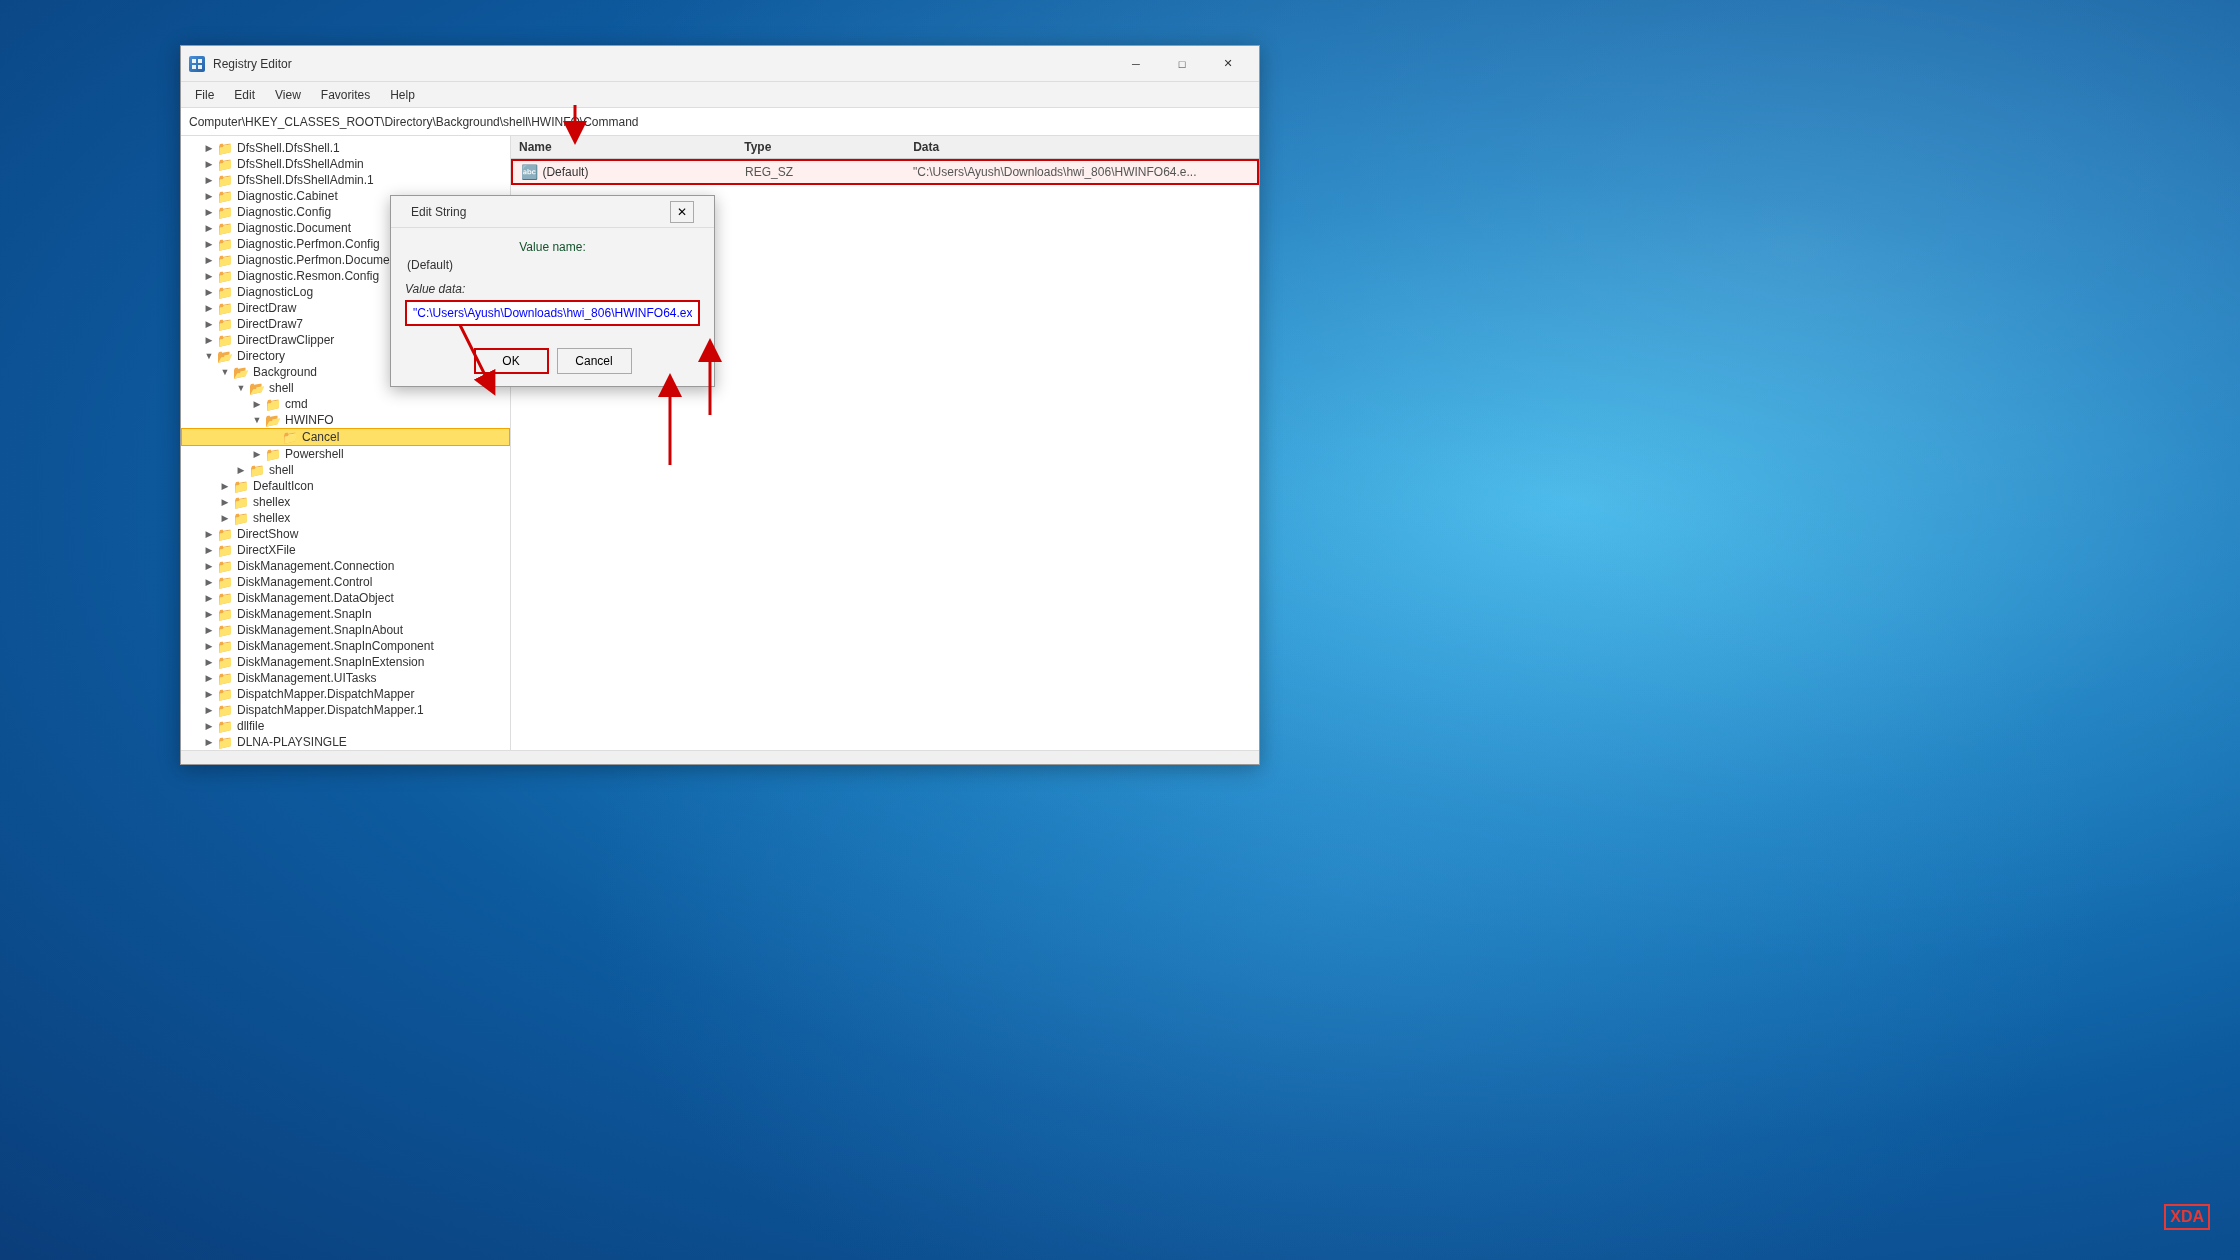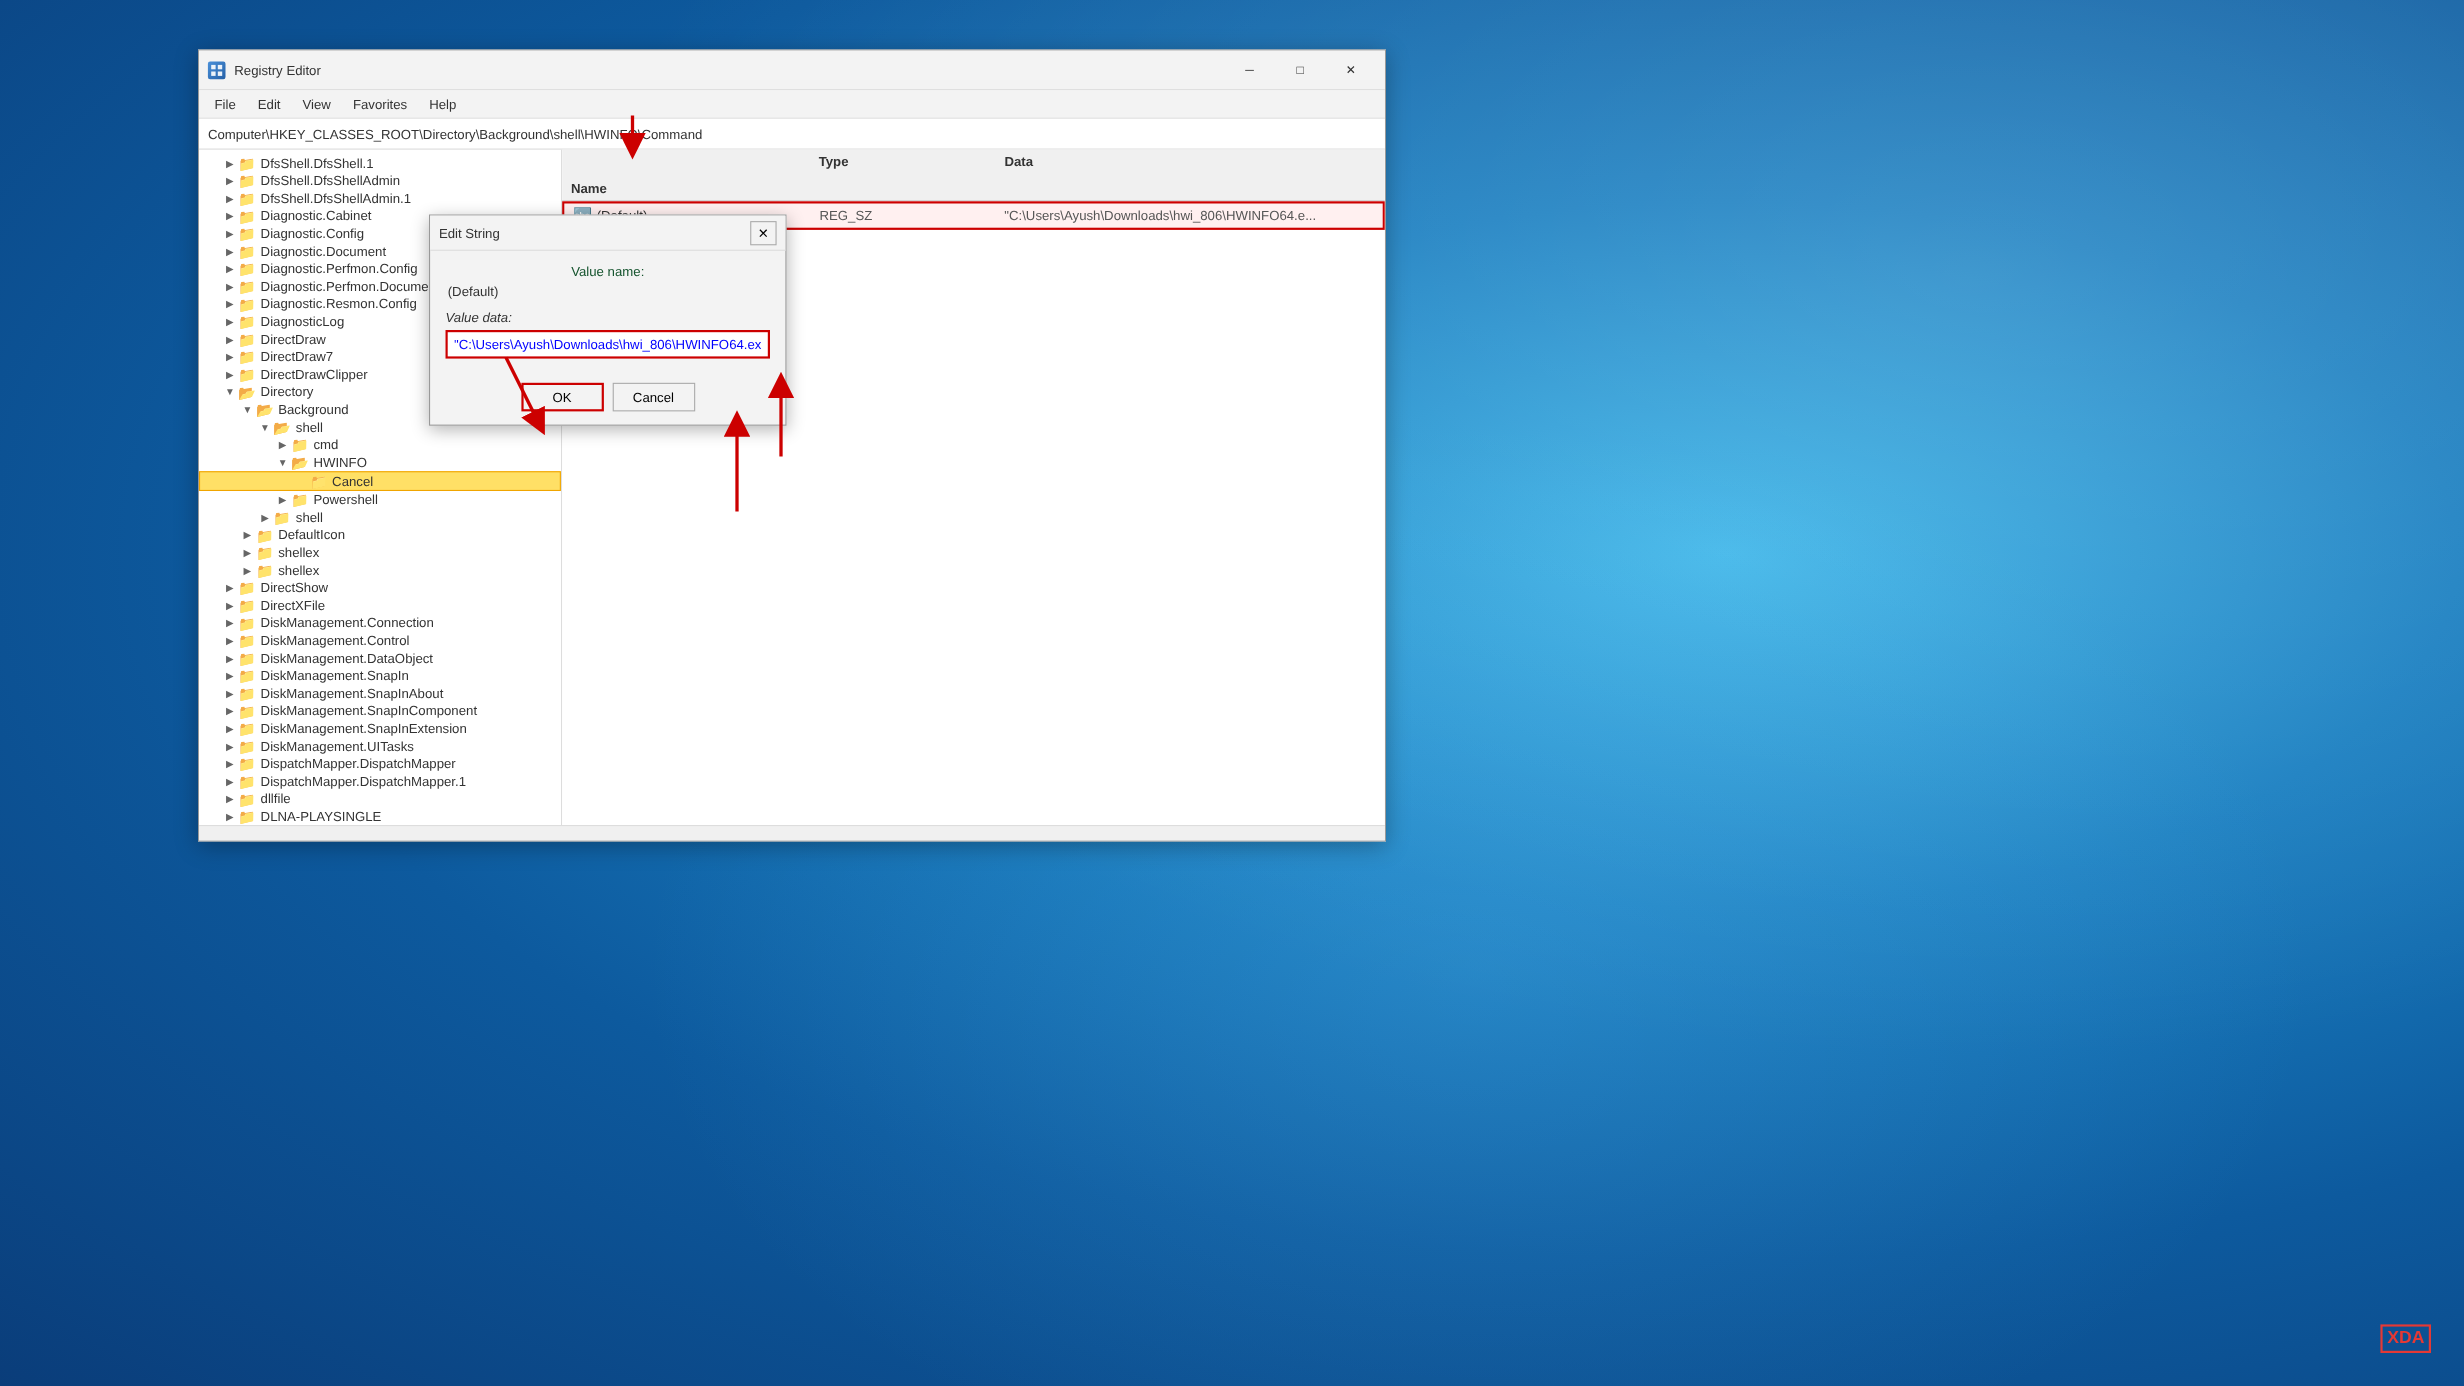--- a/index.html
+++ b/index.html
@@ -159,21 +159,21 @@
     }
     .list-header {
       display: flex;
       background: #f0f0f0;
       border-bottom: 1px solid #ccc;
       padding: 4px 8px;
       font-size: 12px;
       font-weight: 600;
       color: #333;
     }
-    .list-header-name { flex: 2; margin-top: 24px; }
+    .list-header-name { flex: 2; }
     .list-header-type { flex: 1.5; }
     .list-header-data { flex: 3; }
     .list-row {
       display: flex;
       align-items: center;
       padding: 3px 8px;
       border-bottom: 1px solid #f5f5f5;
       font-size: 12px;
       cursor: pointer;
     }
@@ -203,21 +203,21 @@
       width: 325px;
       background: #f3f3f3;
       border: 1px solid #999;
       box-shadow: 0 4px 15px rgba(0,0,0,0.3);
     }
     .dialog-title-bar {
       display: flex;
       align-items: center;
       justify-content: space-between;
       background: #f3f3f3;
-      padding: 6px 8px;
+      padding: 6px 20px;
       border-bottom: 1px solid #ddd;
       height: 32px;
     }
     .dialog-title {
       font-size: 12px;
       color: #333;
       font-weight: 500;
     }
     .dialog-close {
       width: 24px;

